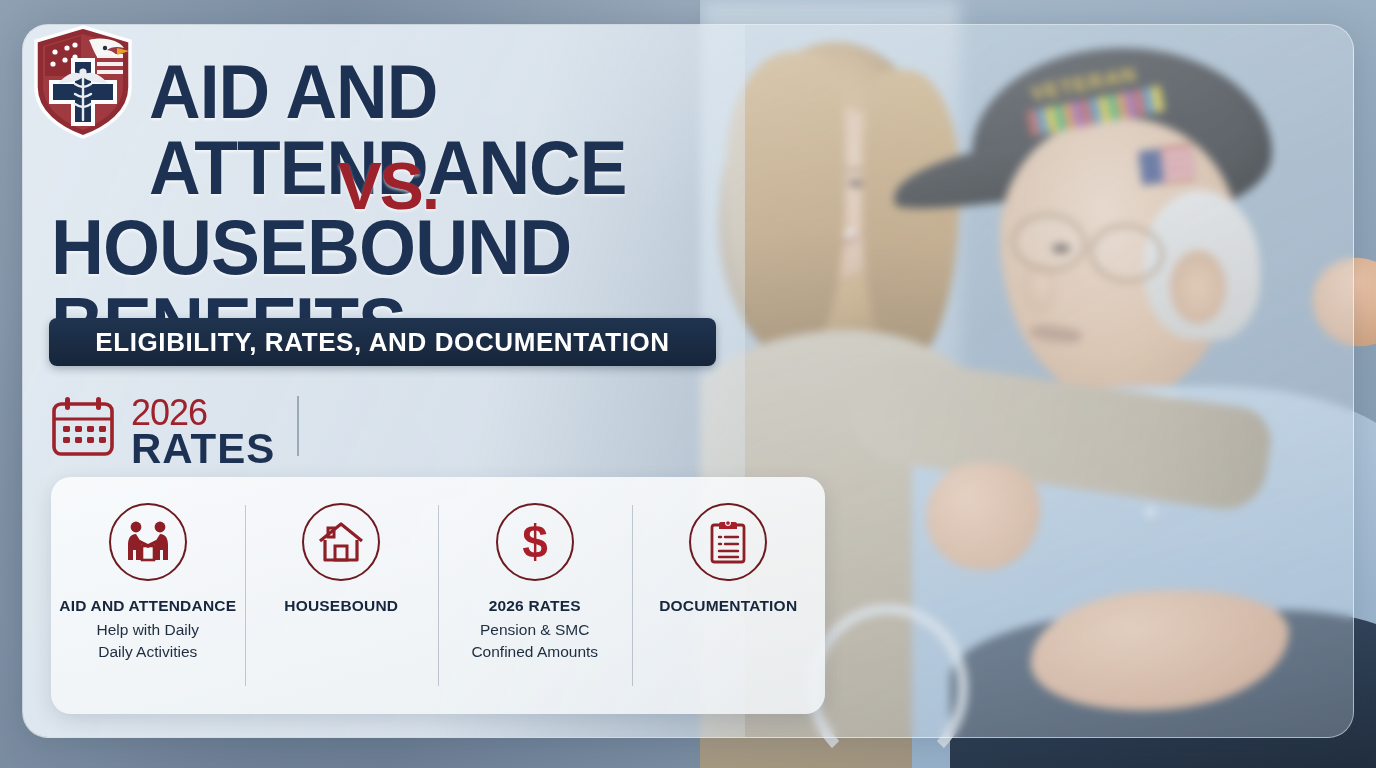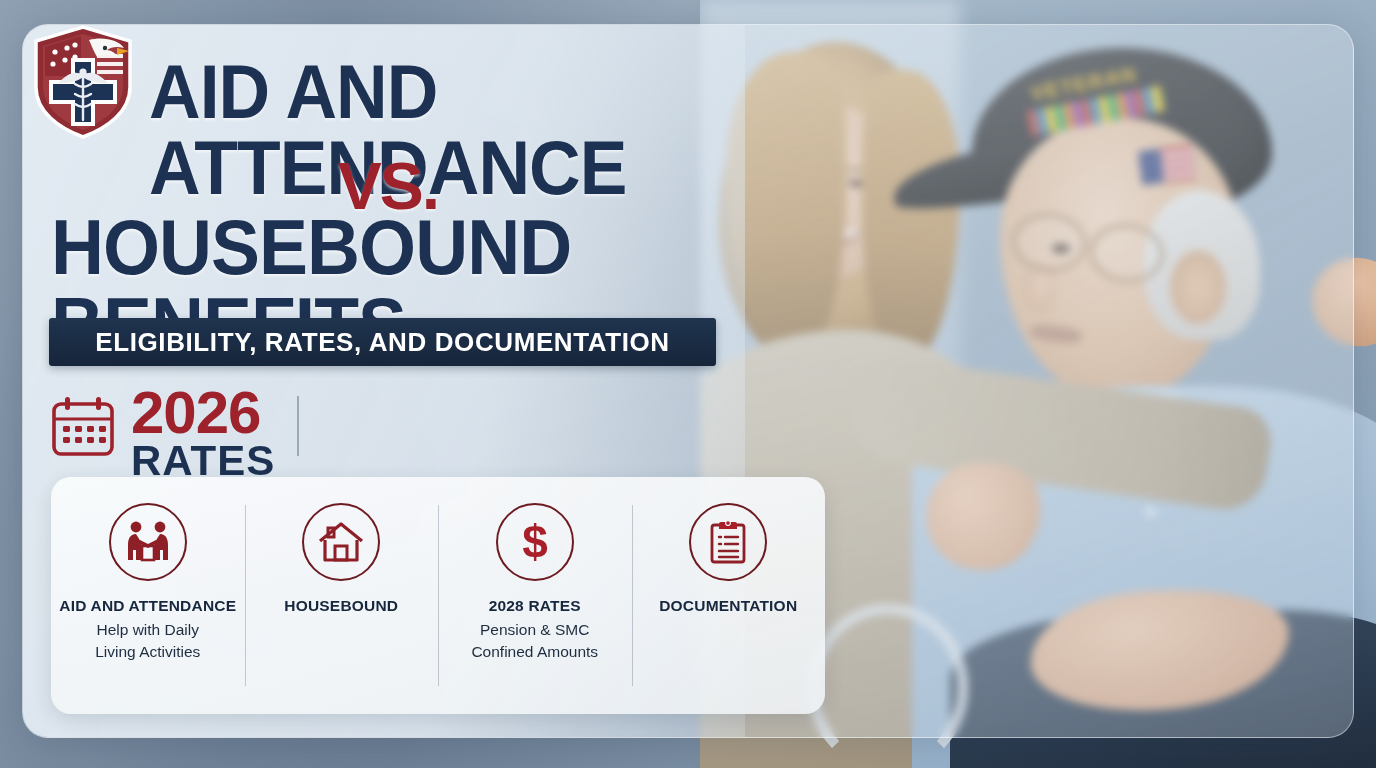--- a/index.html
+++ b/index.html
@@ -240,35 +240,35 @@
     font-weight:bold;font-size:66px;line-height:66px;color:#9d222b;
     margin:0 20px;letter-spacing:-2px;
     text-shadow:0 2px 3px rgba(255,255,255,.6);
   }
   #t-line2{left:28px;top:183px;font-size:78px;line-height:78px;transform:scaleX(.94);transform-origin:left center;}
 
   
   #banner{
     position:absolute;left:26px;top:293px;width:667px;height:48px;
     background:linear-gradient(180deg,#20344f,#16253a);
-    border-radius:3px;
+    border-radius:8px;
     display:flex;align-items:center;justify-content:center;
     box-shadow:0 3px 8px rgba(20,35,55,.3);
   }
   #banner span{
     color:#fff;font-size:26px;font-weight:bold;letter-spacing:.6px;
     font-family:"Liberation Sans Narrow","Liberation Sans",sans-serif;
   }
 
   
   #guide-row{position:absolute;left:28px;top:360px;width:680px;height:82px;display:flex;align-items:center;}
   #cal-icon{width:64px;height:62px;flex:0 0 auto;}
   #guide-num{margin-left:16px;line-height:1;}
   #guide-num .y{
-    display:block;font-size:60px;font-weight:bold;color:#9d222b;letter-spacing:-1px;
+    display:block;font-size:36px;font-weight:normal;color:#9d222b;letter-spacing:-1px;
     font-family:"Liberation Sans Narrow","Liberation Sans",sans-serif;
     margin-top:12px;
   }
   #guide-num .g{
     display:block;font-size:42px;font-weight:bold;color:#1d3253;letter-spacing:1px;margin-top:-3px;
     font-family:"Liberation Sans Narrow","Liberation Sans",sans-serif;
   }
   #guide-sep{width:2px;height:60px;background:rgba(40,60,85,.35);margin:0 22px;}
   #guide-desc{font-family:"Liberation Sans Narrow","Liberation Sans",sans-serif;}
   #guide-desc div{
@@ -439,21 +439,21 @@
             <circle cx="37" cy="7" r="5.4" fill="#8e1f26"></circle>
             <path d="M13 14 C7 14 5 19 5 25 L5 40 L10 40 L10 30 L13 30 L13 40 L18 40 L18 22 Z" fill="#8e1f26"></path>
             <path d="M37 14 C43 14 45 19 45 25 L45 40 L40 40 L40 30 L37 30 L37 40 L32 40 L32 22 Z" fill="#8e1f26"></path>
             <path d="M17 20 L25 24 L33 20 L33 24 L25 28 L17 24 Z" fill="#8e1f26"></path>
             <rect x="19" y="26" width="12" height="14" fill="none" stroke="#8e1f26" stroke-width="2.6"></rect>
           </svg>
         </div>
         <div class="ttl">AID AND ATTENDANCE</div>
         <div class="sub">
           <span>Help with Daily</span><br>
-          <span>Living Activities</span>
+          <span>Daily Activities</span>
         </div>
       </div>
 
       <div class="card">
         <div class="ring">
           <svg width="48" height="44" viewBox="0 0 48 44">
             <path d="M3 21 L24 4 L45 21" fill="none" stroke="#8e1f26" stroke-width="3.2" stroke-linejoin="round"></path>
             <path d="M8 20 L8 40 L40 40 L40 20" fill="none" stroke="#8e1f26" stroke-width="3.2" stroke-linejoin="round"></path>
             <rect x="18" y="26" width="12" height="14" fill="none" stroke="#8e1f26" stroke-width="3"></rect>
             <rect x="11" y="8" width="6" height="9" fill="none" stroke="#8e1f26" stroke-width="3"></rect>
@@ -461,21 +461,21 @@
         </div>
         <div class="ttl">HOUSEBOUND</div>
       </div>
 
       <div class="card">
         <div class="ring">
           <svg width="34" height="48" viewBox="0 0 34 48">
             <text x="17" y="40" text-anchor="middle" font-family="Liberation Sans, sans-serif" font-size="46" font-weight="bold" fill="#a81f2a">$</text>
           </svg>
         </div>
-        <div class="ttl">2028 RATES</div>
+        <div class="ttl">2026 RATES</div>
         <div class="sub">
           <span>Pension &amp; SMC</span><br>
           <span>Confined Amounts</span>
         </div>
       </div>
 
       <div class="card">
         <div class="ring">
           <svg width="42" height="48" viewBox="0 0 42 48">
             <rect x="5" y="7" width="32" height="37" rx="2.5" fill="none" stroke="#8e1f26" stroke-width="2.8"></rect>

